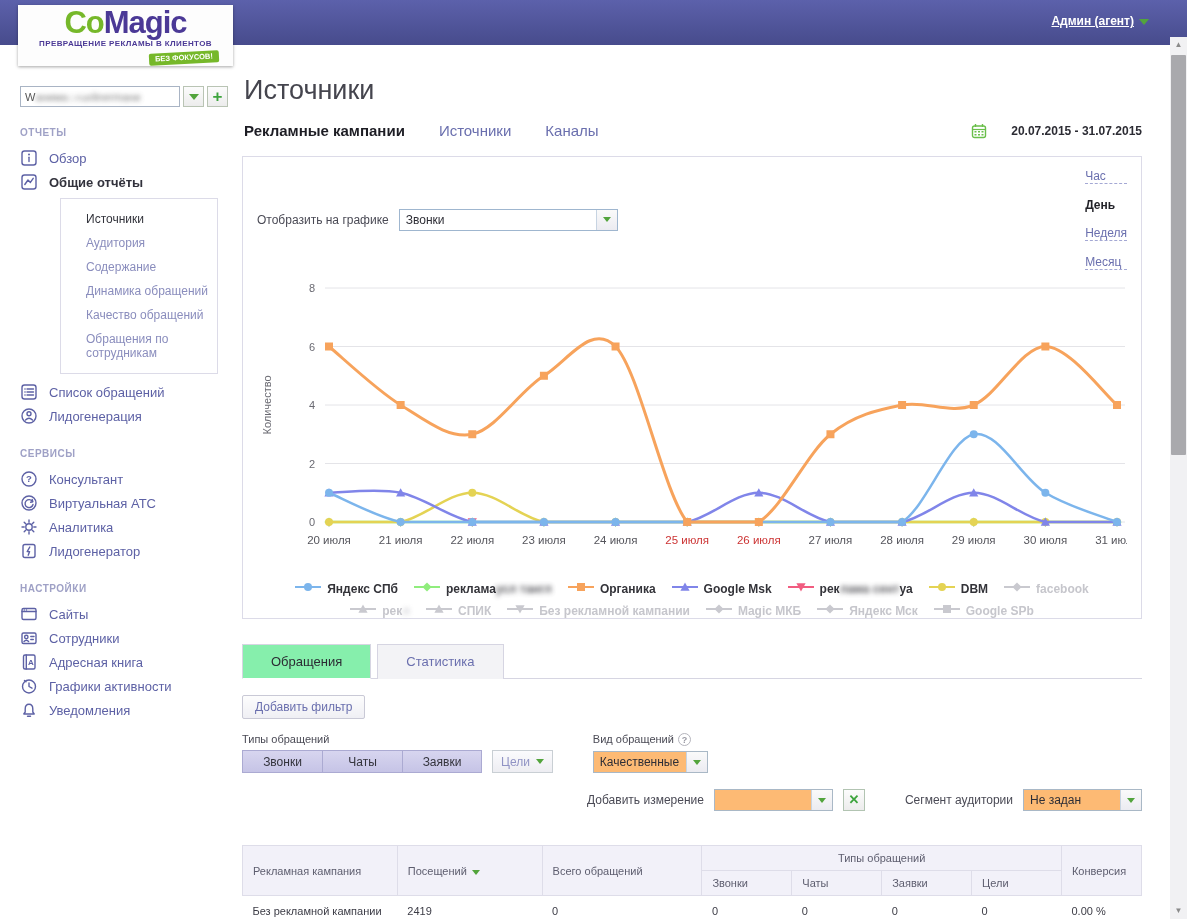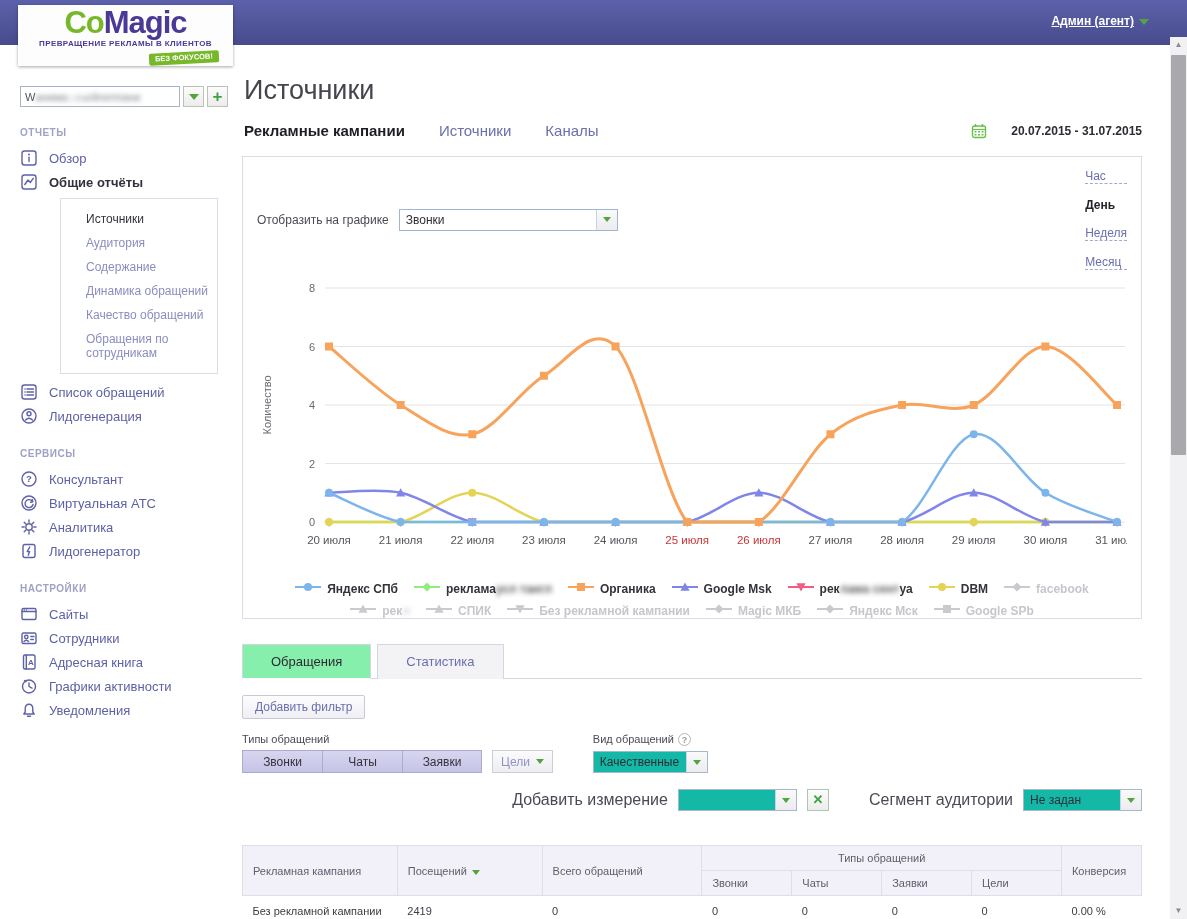--- a/index.html
+++ b/index.html
@@ -75,26 +75,26 @@
     border-radius:2px; cursor:pointer; }
   .filtersrow { display:flex; margin:14px 0 0 2px; gap:40px; }
   .flabel { font-size:11px; color:#4a4a55; margin-bottom:5px; }
   .seg { display:flex; }
   .segbtn { width:80px; height:23px; font-size:12px; color:#33333c; text-align:center; line-height:22px;
     background:linear-gradient(#d7d5ef,#c6c4e6); border:1px solid #abaad2; border-right:none; cursor:pointer; }
   .segbtn:last-child { border-right:1px solid #abaad2; }
   .goalsbtn { margin-left:10px; height:23px; padding:0 8px; font-size:12px; color:#9093c4;
     border:1px solid #c9cfd4; background:linear-gradient(#fbfbfd,#ededf2); display:flex;
     align-items:center; gap:6px; cursor:pointer; }
-  .selbox { display:flex; align-items:center; border:1px solid #a9b8c6; height:22px; background:#14b8a6; cursor:pointer; }
+  .selbox { display:flex; align-items:center; border:1px solid #a9b8c6; height:22px; background:#fdba74; cursor:pointer; }
   .selbox .v { padding:0 6px; font-size:12px; color:#2e2e36; }
   .helpq { display:inline-block; width:13px; height:13px; border-radius:50%; border:1px solid #b4b4bc;
     color:#9a9aa4; font-size:9px; font-weight:bold; text-align:center; line-height:12px; margin-left:4px; }
   .dimrow { display:flex; align-items:center; justify-content:flex-end; margin:16px 0 0 0; gap:10px; width:902px; }
-  .dimrow .lbl { font-size:16px; color:#4a4a55; }
+  .dimrow .lbl { font-size:12px; color:#4a4a55; }
   .xbtn { width:22px; height:22px; border:1px solid #b2c4b2; background:linear-gradient(#fcfcfc,#ececec);
     color:#3da43d; font-weight:bold; font-size:13px; text-align:center; line-height:20px; cursor:pointer; }
   .gap30 { width:20px; }
   
   table.data { border-collapse:collapse; width:900px; margin:34px 0 0 2px; font-size:11px; }
   table.data th { background:#f2f1f9; color:#5d5d6e; font-weight:normal; text-align:left;
     border:1px solid #dedde9; padding:6px 10px; }
   table.data th.grp { text-align:center; }
   table.data td { padding:9px 10px; color:#3c3c46; border-bottom:1px solid #e8e8f0; background:#fff; }
   th.sortable { cursor:pointer; }

